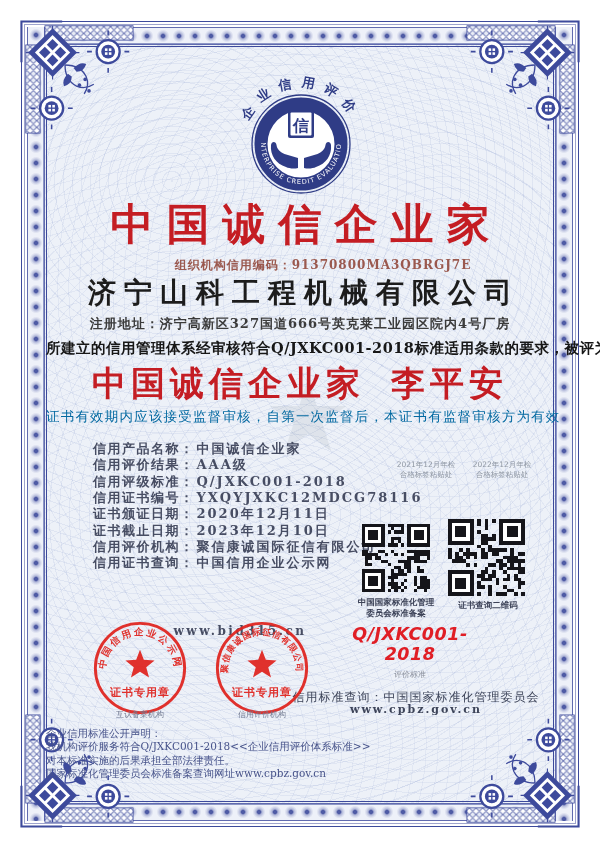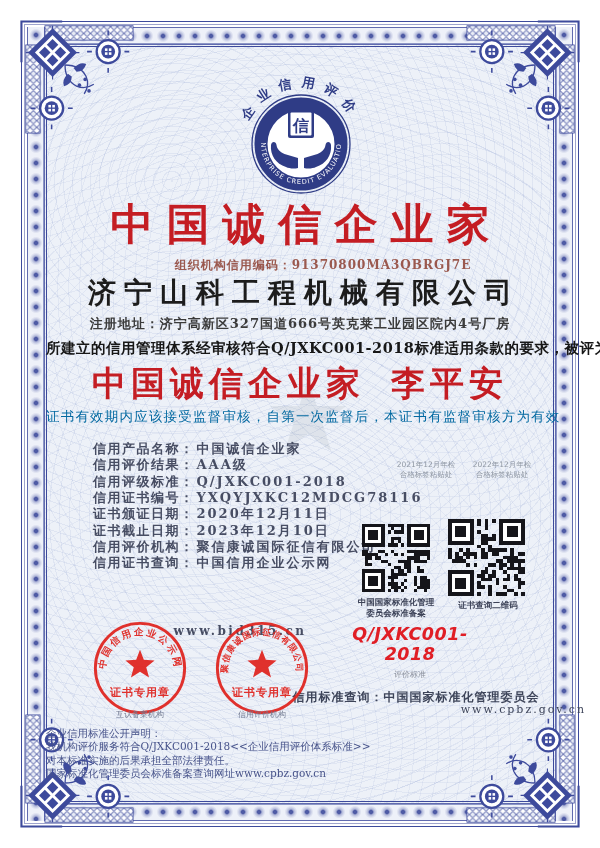--- a/index.html
+++ b/index.html
@@ -52,23 +52,23 @@
   .qr1{left:362px;top:524px;width:68px;height:68px;}
   .qr2{left:448px;top:519px;width:77px;height:77px;}
   .qrcap{position:absolute;text-align:center;font-size:8.5px;line-height:11px;font-weight:bold;color:#3d4358;}
   .qrcap1{left:346px;top:597px;width:100px;}
   .qrcap2{left:438px;top:600px;width:100px;}
   .stdcode{position:absolute;left:340px;top:625px;width:140px;text-align:center;color:#e01e25;
     font-style:italic;font-weight:bold;font-size:17.5px;line-height:19.5px;letter-spacing:.5px;
     font-family:"DejaVu Sans","Liberation Sans",sans-serif;}
   .stdlabel{position:absolute;left:340px;top:669px;width:140px;text-align:center;font-size:8px;color:#8a8f9b;}
   .stdquery{position:absolute;left:246px;top:689px;width:340px;text-align:center;font-size:12px;
-    font-weight:bold;color:#3d4459;letter-spacing:1px;white-space:nowrap;}
-  .stdurl{position:absolute;left:246px;top:703px;width:340px;text-align:right;font-size:11px;
-    font-weight:normal;color:#3d4459;letter-spacing:2px;}
+    font-weight:normal;color:#3d4459;letter-spacing:1px;white-space:nowrap;}
+  .stdurl{position:absolute;left:246px;top:703px;width:340px;text-align:center;font-size:11px;
+    font-weight:bold;color:#3d4459;letter-spacing:2px;}
   .seal{position:absolute;width:96px;height:96px;opacity:.93;}
   .seal1{left:92px;top:620px}.seal2{left:214px;top:620px}
   .sealcap{position:absolute;top:709px;width:96px;text-align:center;font-size:8px;color:#737b92;}
   .sealcap1{left:92px}.sealcap2{left:214px}
   .decl{position:absolute;left:46px;right:46px;top:727px;text-align:left;font-size:10.5px;
     line-height:13.4px;color:#47538a;}
 </style>
 </head>
 <body>
 

